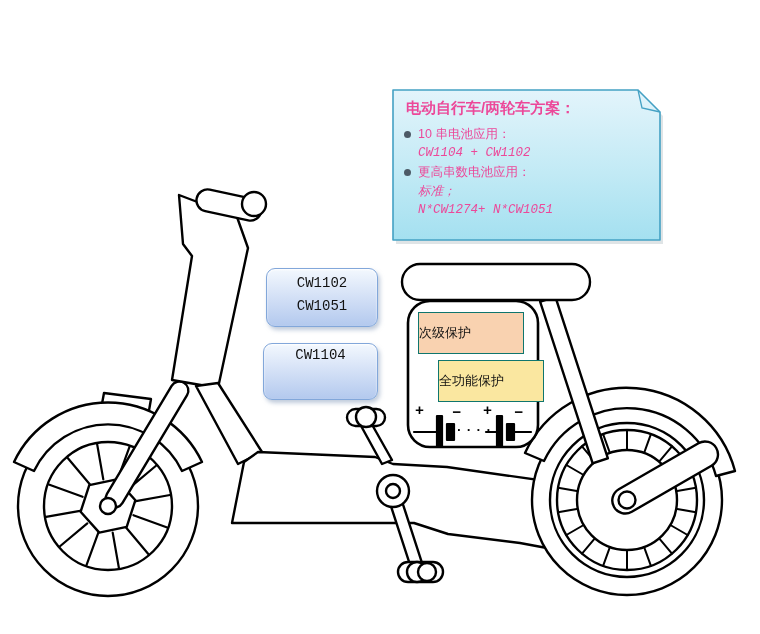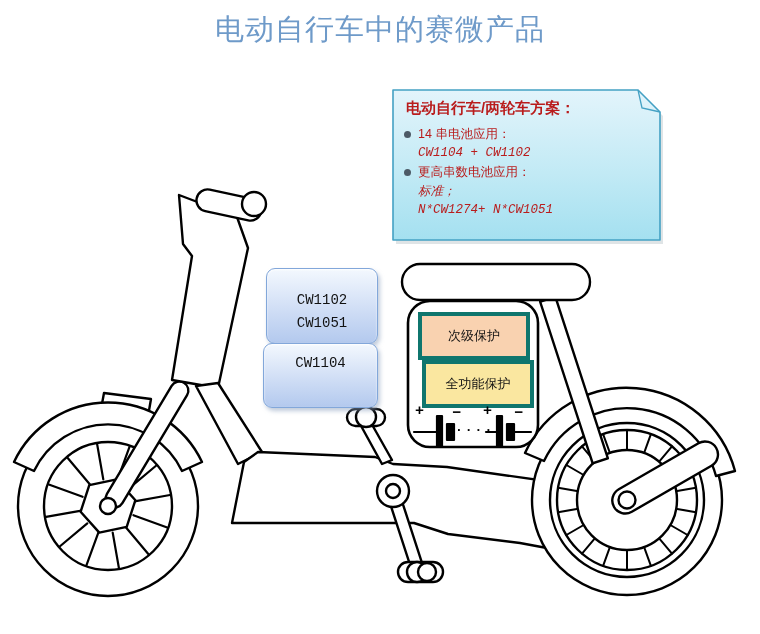--- a/index.html
+++ b/index.html
@@ -3,41 +3,41 @@
 <meta charset="utf-8">
 <style>
   html,body{margin:0;padding:0;background:#fff;}
   #stage{position:relative;width:760px;height:634px;background:#ffffff;overflow:hidden;
          font-family:"Liberation Sans","DejaVu Sans",sans-serif;}
   svg{position:absolute;left:0;top:0;}
   .page-title{position:absolute;top:10px;left:0;width:760px;text-align:center;
     font-family:"Liberation Serif","DejaVu Serif",serif;
     font-size:29px;letter-spacing:1px;color:#6e9ac9;}
   
-  .callout-text{position:absolute;left:404px;top:97px;width:252px;color:#b91c1c;}
+  .callout-text{position:absolute;left:404px;top:97px;width:252px;color:#ec4899;}
   .callout-title{font-size:15px;font-weight:600;margin:2px 0 7px 2px;}
   .c-line{font-size:12.5px;height:19px;line-height:19px;white-space:nowrap;}
   .c-line .dot{display:inline-block;width:7px;height:7px;border-radius:50%;
     background:#4d5a66;margin:0 7px 1px 0;vertical-align:middle;}
   .c-indent{padding-left:14px;font-style:italic;}
   .c-code{font-family:"Liberation Mono","DejaVu Sans Mono",monospace;font-size:12.5px;}
   
   .chip-box{position:absolute;border:1.5px solid #82a7da;border-radius:9px;
     background:linear-gradient(180deg,#f3f8fe 0%,#d3e0f6 50%,#b3c9ee 100%);
     box-shadow:2px 3px 4px rgba(140,160,190,.55), inset 0 1px 2px #ffffff;
     text-align:center;font-family:"Liberation Mono","DejaVu Sans Mono",monospace;
     font-size:14px;color:#111;line-height:23px;}
-  #chip1{left:266px;top:268px;width:110px;height:54px;padding-top:20px;}
-  #chip2{left:263px;top:343px;width:113px;height:55px;padding-top:8px;}
-  
-  .prot-box{position:absolute;width:104px;height:40px;border:4px solid #0f766e;
-    text-align:center;font-size:13px;color:#111;}
+  #chip1{left:266px;top:268px;width:110px;height:54px;padding-top:3px;}
+  #chip2{left:263px;top:343px;width:113px;height:55px;padding-top:0;}
+  
+  .prot-box{position:absolute;width:104px;height:40px;border:1px solid #0f766e;
+    text-align:left;font-size:13px;color:#111;}
   .prot-box span{display:inline-block;line-height:40px;}
   #prot-secondary{left:418px;top:312px;background:#f9d2b0;}
-  #prot-full{left:422px;top:360px;background:#fae7a0;}
+  #prot-full{left:438px;top:360px;background:#fae7a0;}
   
   .bsign{position:absolute;font-family:"Liberation Mono","DejaVu Sans Mono",monospace;
     font-weight:bold;font-size:15px;color:#000;}
   .bdots{position:absolute;left:455px;top:423px;width:34px;text-align:center;
     font-family:"Liberation Mono","DejaVu Sans Mono",monospace;font-weight:bold;
     font-size:13px;letter-spacing:2px;color:#000;}
 </style>
 </head>
 <body>
 
@@ -157,25 +157,24 @@
     </g>
   </g>
 
   <g>
     <path transform="translate(3,4)" d="M393,90 L638,90 L660,112 L660,240 L393,240 Z" fill="#c0c9cd" opacity="0.5"></path>
     <path d="M393,90 L638,90 L660,112 L660,240 L393,240 Z" fill="url(#gcall)" stroke="#44a1c4" stroke-width="1.6" stroke-linejoin="round"></path>
     <path d="M638,90 L642,108 L660,112" fill="none" stroke="#44a1c4" stroke-width="1.3"></path>
   </g>
 </svg>
 
-<div class="page-title">电动自行车中的赛微产品</div>
 
 <div class="callout-text">
   <div class="callout-title">电动自行车/两轮车方案：</div>
-  <div class="c-line"><span class="dot"></span><span>14 串电池应用：</span></div>
+  <div class="c-line"><span class="dot"></span><span>10 串电池应用：</span></div>
   <div class="c-line c-indent c-code">CW1104 + CW1102</div>
   <div class="c-line"><span class="dot"></span><span>更高串数电池应用：</span></div>
   <div class="c-line c-indent">标准；</div>
   <div class="c-line c-indent c-code">N*CW1274+ N*CW1051</div>
 </div>
 
 <div class="chip-box" id="chip1">
   <div>CW1102</div>
   <div>CW1051</div>
 </div>

